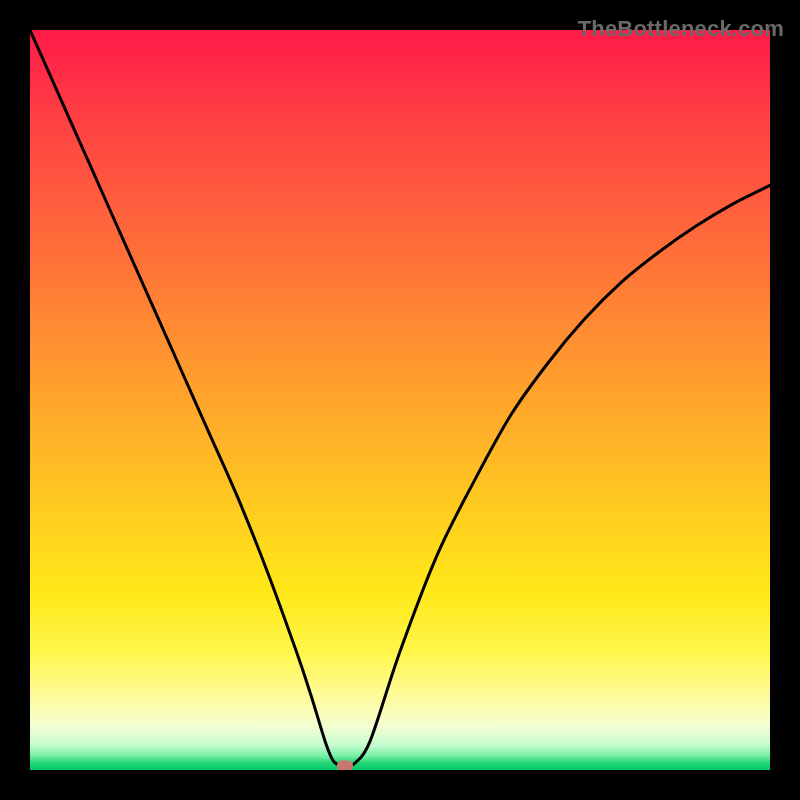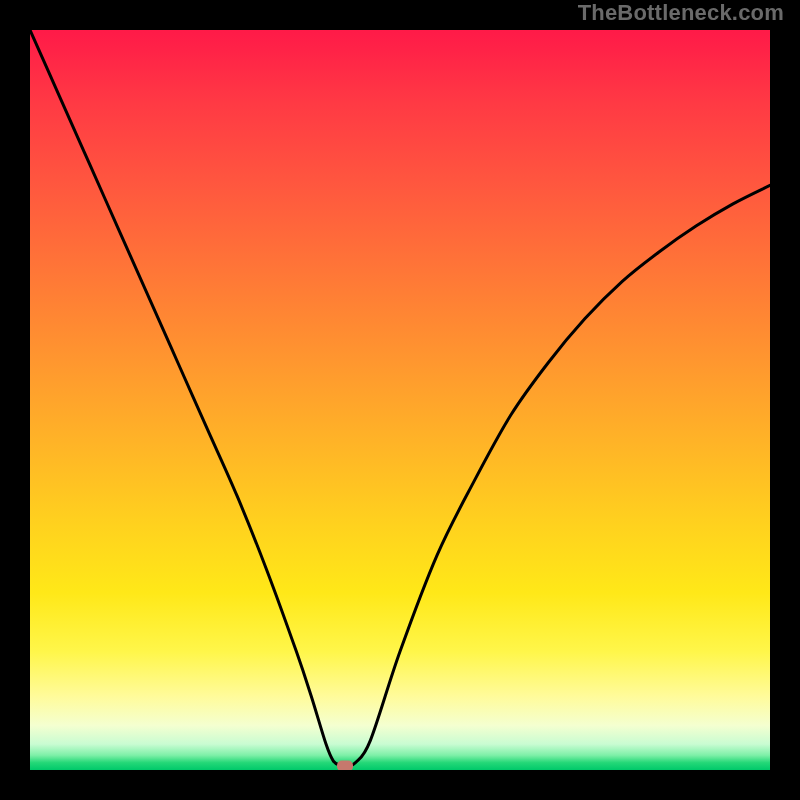--- a/index.html
+++ b/index.html
@@ -11,21 +11,21 @@
     font-family: Arial, Helvetica, sans-serif;
   }
   .frame {
     position: relative;
     width: 800px;
     height: 800px;
     background: #000;
   }
   .watermark {
     position: absolute;
-    top: 0;
+    top: 16px;
     right: 16px;
     color: #6a6a6a;
     font-size: 22px;
     font-weight: 600;
     letter-spacing: 0.2px;
     z-index: 5;
   }
   .plot-area {
     position: absolute;
     left: 30px;

